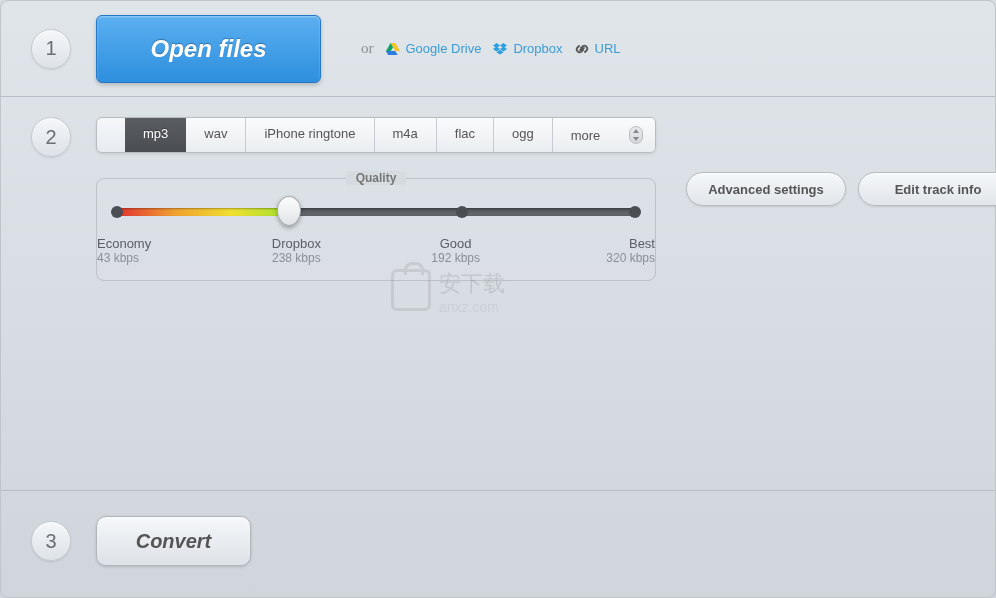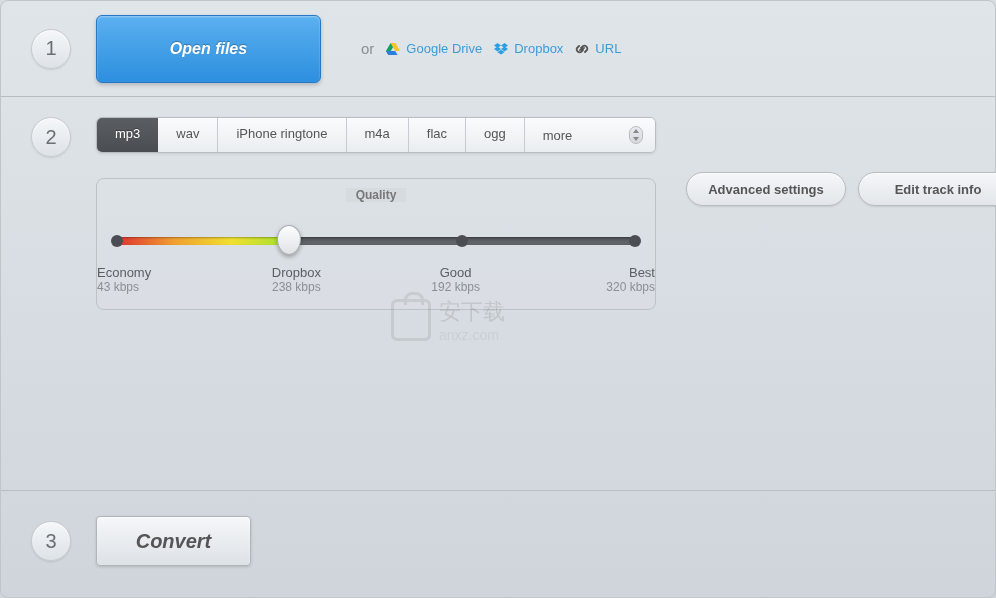--- a/index.html
+++ b/index.html
@@ -45,35 +45,35 @@
   flex-shrink: 0;
 }
 
 .open-files-btn {
   width: 225px;
   height: 68px;
   background: linear-gradient(to bottom, #5bb0f0, #2d8fde);
   border: 1px solid #2578c5;
   border-radius: 6px;
   color: #fff;
-  font-size: 16px;
+  font-size: 24px;
   font-weight: bold;
   font-style: italic;
   cursor: pointer;
   box-shadow: inset 0 1px 2px rgba(255,255,255,0.4), 0 2px 4px rgba(0,0,0,0.2);
   text-shadow: 0 -1px 1px rgba(0,0,0,0.3);
 }
 
 .source-options {
   display: flex;
   align-items: center;
   gap: 12px;
   margin-left: 15px;
 }
-.source-or { color: #8a8f94; font-size: 15px; }
+.source-or { color: #8a8f94; font-size: 15px; font-family: Liberation Serif, serif; }
 .source-link {
   display: flex;
   align-items: center;
   gap: 6px;
   color: #3b9cd6;
   font-size: 13px;
   cursor: pointer;
   text-decoration: none;
   text-align: center;
 }
@@ -85,20 +85,21 @@
 }
 .format-quality-area { flex: 1; }
 
 .format-tabs {
   display: flex;
   background: linear-gradient(to bottom, #f5f7f9, #e8ecf0);
   border: 1px solid #b8bdc2;
   border-radius: 6px;
   overflow: hidden;
   box-shadow: 0 1px 3px rgba(0,0,0,0.1);
+  padding-left: 28px;
 }
 .format-tab {
   padding: 8px 18px;
   font-size: 13px;
   color: #555;
   border-right: 1px solid #c5cbd0;
   cursor: pointer;
   background: linear-gradient(to bottom, #fafbfc, #eaedf0);
 }
 .format-tab.active {
@@ -144,21 +145,21 @@
 }
 .quality-title {
   text-align: center;
   font-size: 12px;
   font-weight: bold;
   color: #777;
   position: relative;
   top: -8px;
   background: #d6dbe0;
   width: 60px;
-  margin: 17px auto;
+  margin: 0 auto;
 }
 .quality-slider {
   position: relative;
   height: 30px;
   margin-top: 5px;
 }
 .slider-track {
   position: absolute;
   top: 10px;
   left: 0; right: 0;
@@ -227,37 +228,36 @@
   font-weight: bold;
   cursor: pointer;
   box-shadow: inset 0 1px 1px rgba(255,255,255,0.6), 0 1px 2px rgba(0,0,0,0.1);
 }
 
 .convert-btn {
   width: 155px;
   height: 50px;
   background: linear-gradient(to bottom, #f5f7f9, #dde2e7);
   border: 1px solid #b0b5ba;
-  border-radius: 4px;
+  border-radius: 10px;
   color: #555;
   font-size: 20px;
   font-weight: bold;
   font-style: italic;
   cursor: pointer;
   box-shadow: inset 0 1px 2px rgba(255,255,255,0.6), 0 1px 3px rgba(0,0,0,0.15);
 }
 
 .watermark {
   position: absolute;
-  top: 296px;
+  top: 268px;
   left: 390px;
   opacity: 0.15;
   pointer-events: none;
   display: flex;
-  align-items: center;
   gap: 8px;
 }
 .watermark-bag {
   width: 40px; height: 42px;
   border: 3px solid #666;
   border-radius: 6px;
   position: relative;
 }
 .watermark-bag::before {
   content: '';

